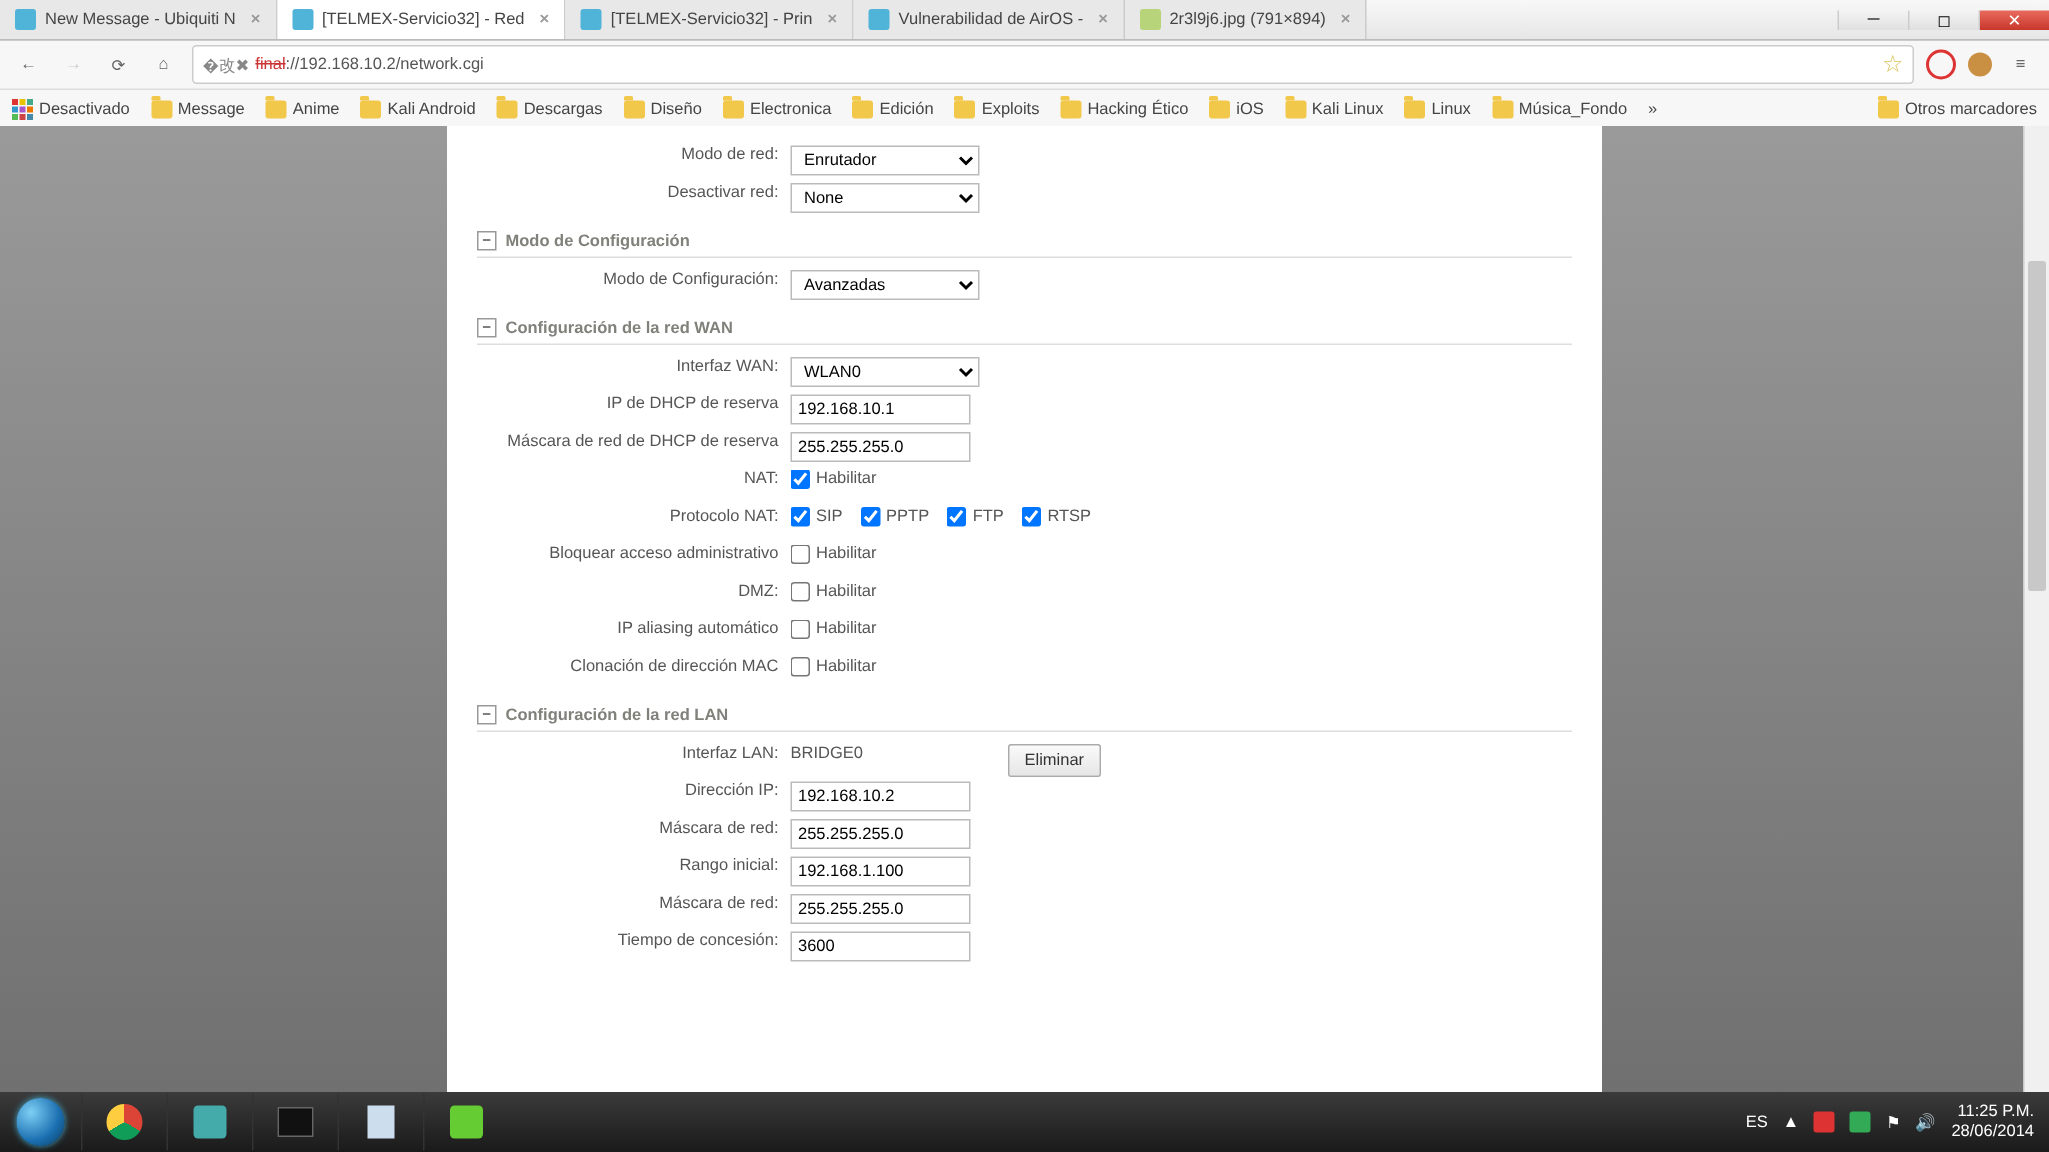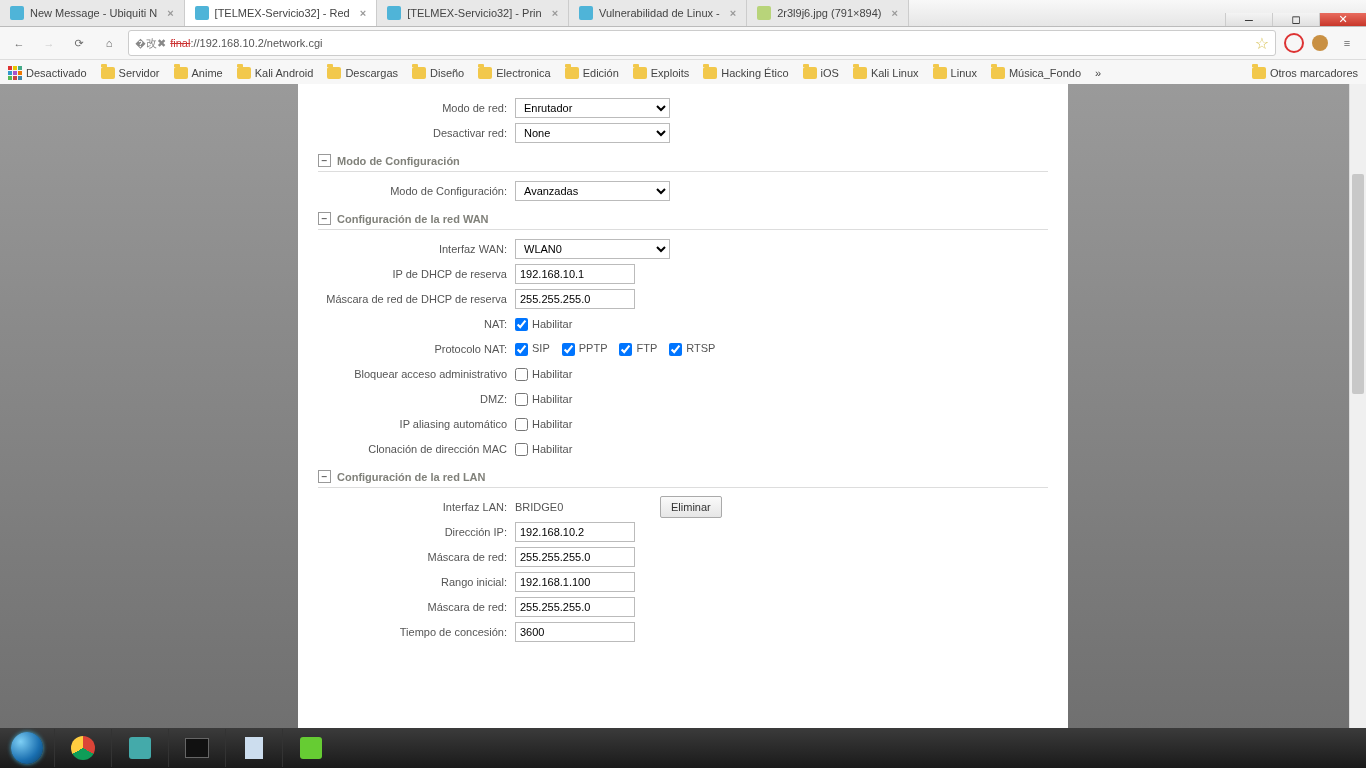--- a/index.html
+++ b/index.html
@@ -1,18 +1,18 @@
 <!DOCTYPE html>
 <html><head>
 <meta charset="utf-8">
 <style>
   html,body{margin:0;padding:0;font-family:Arial,Helvetica,sans-serif;font-size:11px;background:#808080;overflow:hidden}
   .window{width:1366px;height:768px;position:relative;background:#808080}
   
-  .titlebar{height:26px;background:linear-gradient(#f8f8f8,#e6e6e6);display:flex;align-items:flex-end;border-bottom:1px solid #bbb}
+  .titlebar{height:26px;background:linear-gradient(#f8f8f8,#e6e6e6);display:flex;align-items:center;border-bottom:1px solid #bbb}
   .tab{display:flex;align-items:center;gap:6px;padding:0 10px;border-right:1px solid #ccc;background:#e8e8e8;color:#444;max-width:190px;white-space:nowrap;overflow:hidden}
   .tab.active{background:#fff}
   .tab .fav{width:14px;height:14px;border-radius:2px;display:inline-block}
   .tab .close{color:#999;font-weight:bold;margin-left:4px}
   .winbtns{margin-left:auto;display:flex}
   .winbtn{width:46px;display:flex;align-items:center;justify-content:center;border-left:1px solid #ccc;background:linear-gradient(#f4f4f4,#e0e0e0)}
   .winbtn.close{background:linear-gradient(#e86b5e,#c8372a);color:#fff}
   .toolbar{height:32px;background:#f7f7f7;display:flex;align-items:center;padding:0 8px;gap:8px;border-bottom:1px solid #ddd}
   .tbtn{width:22px;height:22px;display:flex;align-items:center;justify-content:center;color:#666;border-radius:3px}
   .url{flex:1;height:24px;border:1px solid #ccc;border-radius:3px;background:#fff;display:flex;align-items:center;padding:0 6px;color:#555}
@@ -26,24 +26,24 @@
   .apps span{background:#d33}
   .apps span:nth-child(2){background:#e8c500}.apps span:nth-child(3){background:#4a8}.apps span:nth-child(4){background:#39c}.apps span:nth-child(5){background:#a5c}.apps span:nth-child(6){background:#e70}.apps span:nth-child(7){background:#5b5}.apps span:nth-child(8){background:#c44}.apps span:nth-child(9){background:#48a}
   
   .viewport{position:absolute;top:84px;bottom:40px;left:0;right:0;background:linear-gradient(#9a9a9a,#707070);overflow:hidden}
   .page{width:770px;margin:0 auto;background:#fff;height:100%;overflow-y:auto;padding:10px 20px 0 20px;box-sizing:border-box;color:#555}
   .scrollbar{position:absolute;right:0;top:84px;bottom:40px;width:16px;background:#f0f0f0;border-left:1px solid #ddd}
   .scrollthumb{position:absolute;left:2px;right:2px;top:90px;height:220px;background:#c8c8c8;border-radius:2px}
   .section{margin:10px 0}
   .sechdr{display:flex;align-items:center;gap:6px;border-bottom:1px solid #ddd;color:#80817a;font-weight:bold;padding-bottom:4px;margin-bottom:8px}
   .secbtn{width:11px;height:11px;border:1px solid #999;display:inline-flex;align-items:center;justify-content:center;font-size:10px;color:#666;background:#fff}
-  .row{display:flex;align-items:center;margin:3px 4px;min-height:22px}
+  .row{display:flex;align-items:flex-start;margin:3px 16px;min-height:22px}
   .lbl{width:185px;text-align:right;margin-right:8px;color:#555}
   select.ctrl,input.ctrl{height:20px;border:1px solid #bbb;background:#fff;font-size:11px;padding:0 4px;box-sizing:border-box}
-  select.ctrl{width:155px}
+  select.ctrl{width:126px}
   input.ctrl{width:120px}
   .radio,.check{margin:0 4px 0 0;vertical-align:middle}
   .optlbl{margin-right:12px;color:#555}
   .btn{height:22px;border:1px solid #aaa;background:linear-gradient(#fafafa,#e6e6e6);padding:0 10px;font-size:11px;color:#333;border-radius:2px}
   .static{color:#555}
   
   .taskbar{position:absolute;bottom:0;left:0;right:0;height:40px;background:linear-gradient(#3b3b3b,#1a1a1a);display:flex;align-items:center;color:#fff}
   .start{width:54px;height:40px;display:flex;align-items:center;justify-content:center}
   .orb{width:32px;height:32px;border-radius:50%;background:radial-gradient(circle at 30% 30%,#7ecff5,#1a6fb0 60%,#0b3a5e);box-shadow:0 0 4px #4ac}
   .tbtn2{width:56px;height:38px;display:flex;align-items:center;justify-content:center;border-left:1px solid #333}
@@ -71,21 +71,21 @@
           <span>[TELMEX-Servicio32] - Red</span>
           <span class="close">×</span>
         </div>
         <div class="tab">
           <span class="fav" style="background:#4fb4d8"></span>
           <span>[TELMEX-Servicio32] - Prin</span>
           <span class="close">×</span>
         </div>
         <div class="tab">
           <span class="fav" style="background:#4fb4d8"></span>
-          <span>Vulnerabilidad de Linux -</span>
+          <span>Vulnerabilidad de AirOS -</span>
           <span class="close">×</span>
         </div>
         <div class="tab">
           <span class="fav" style="background:#b8d47a"></span>
           <span>2r3l9j6.jpg (791×894)</span>
           <span class="close">×</span>
         </div>
       </div>
     <div class="winbtns">
       <div class="winbtn">─</div>
@@ -123,21 +123,21 @@
           <span></span>
           <span></span>
           <span></span>
           <span></span>
         </span>
         <span>Desactivado</span>
       </div>
     <div id="bms" style="display:flex;gap:14px">
         <div class="bm">
           <span class="bfolder"></span>
-          <span>Servidor</span>
+          <span>Message</span>
         </div>
         <div class="bm">
           <span class="bfolder"></span>
           <span>Anime</span>
         </div>
         <div class="bm">
           <span class="bfolder"></span>
           <span>Kali Android</span>
         </div>
         <div class="bm">
@@ -309,14 +309,26 @@
       </div>
     <div class="tbtn2">
         <span style="width:22px;height:18px;background:#111;border:1px solid #666;display:inline-block"></span>
       </div>
     <div class="tbtn2">
         <span style="width:18px;height:22px;background:#cde;display:inline-block"></span>
       </div>
     <div class="tbtn2">
         <span style="width:22px;height:22px;background:#6c3;border-radius:3px;display:inline-block"></span>
       </div>
+    <div class="tray">
+      <span>ES</span>
+      <span>▲</span>
+      <span class="trayico" style="background:#d33"></span>
+      <span class="trayico" style="background:#3a5"></span>
+      <span>⚑</span>
+      <span>🔊</span>
+      <div class="clock">
+        <div>11:25 P.M.</div>
+        <div>28/06/2014</div>
+      </div>
+    </div>
   </div>
 </div>
 
 </body></html>

